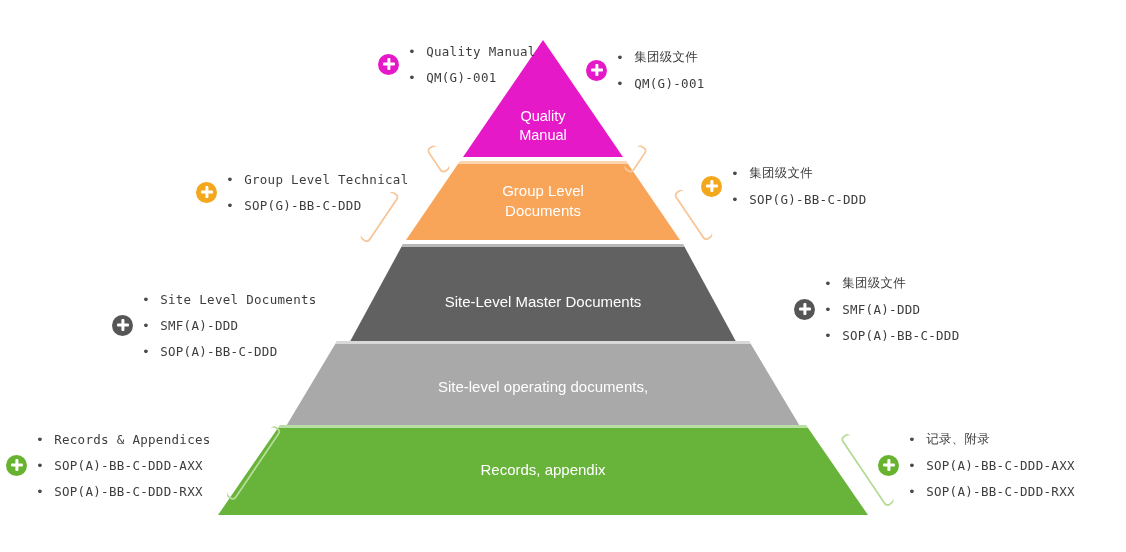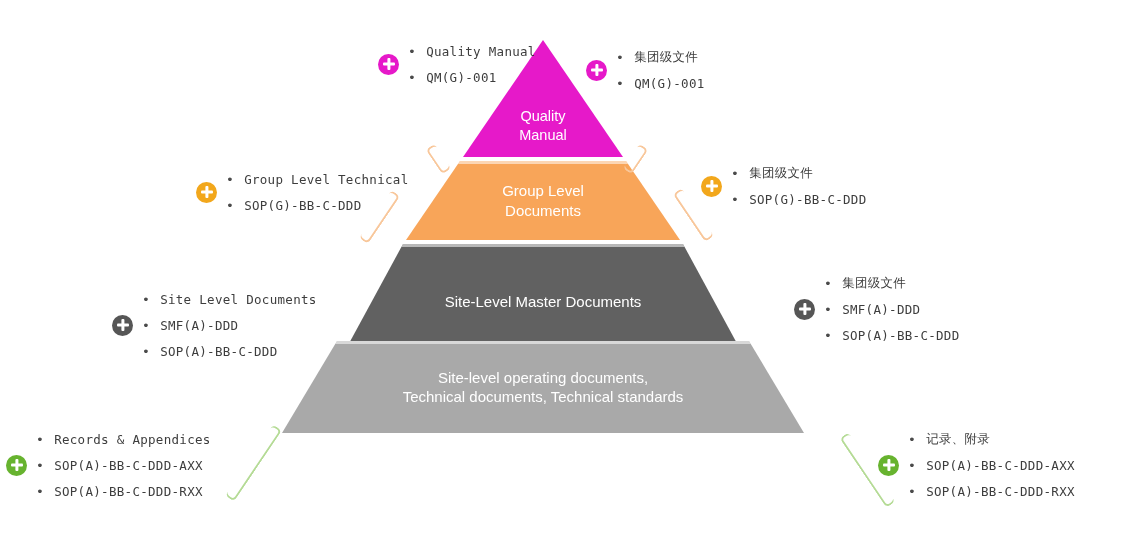--- a/index.html
+++ b/index.html
@@ -92,21 +92,25 @@
     </div>
   </div>
   <div class="lvl lvl3">
     <div class="lvl-label">
       <span>Site-Level Master Documents</span>
     </div>
   </div>
   <div class="lvl lvl4">
     <div class="lvl-label">
       <span>Site-level operating documents,</span>
-      <span>Technical documents, Technical standards</span>
+    </div>
+  </div>
+  <div class="lvl lvl5">
+    <div class="lvl-label">
+      <span>Records, appendix</span>
     </div>
   </div>
 
   <div class="bracket br-right br-orange br-lt"></div>
   <div class="bracket br-left  br-orange br-rt"></div>
   <div class="bracket br-left  br-orange br-lm"></div>
   <div class="bracket br-right br-orange br-rm"></div>
   <div class="bracket br-left  br-green  br-lb"></div>
   <div class="bracket br-right br-green  br-rb"></div>
 

